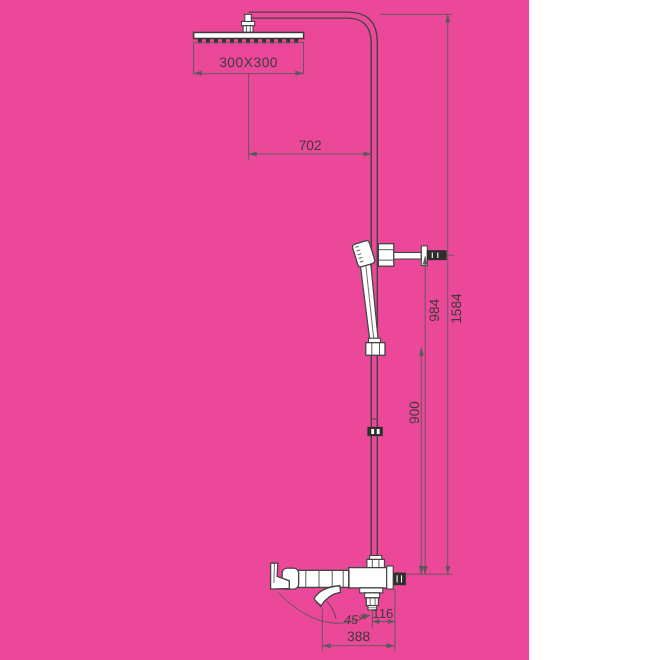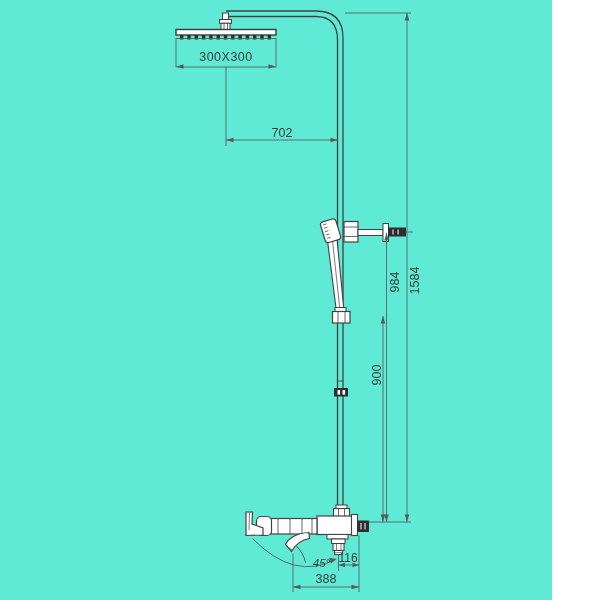--- a/index.html
+++ b/index.html
@@ -1,17 +1,17 @@
 <!DOCTYPE html>
 <html><head>
 <meta charset="utf-8">
 <style>
   html,body{margin:0;padding:0;background:#ffffff;}
   #stage{
-    position:relative;width:552px;height:600px;background:#5eead4;
+    position:relative;width:481px;height:600px;background:#ec4899;
     font-family:"Liberation Sans",sans-serif;overflow:hidden;
   }
   svg text{
     font-family:"Liberation Sans",sans-serif;
     fill:#3c3c3c;
   }
   .dim-label{font-size:12.5px;}
   .dim-label-small{font-size:12px;}
   .angle-label{font-size:11.5px;font-style:italic;}
   .head-label{font-size:12.5px;letter-spacing:0.5px;}

